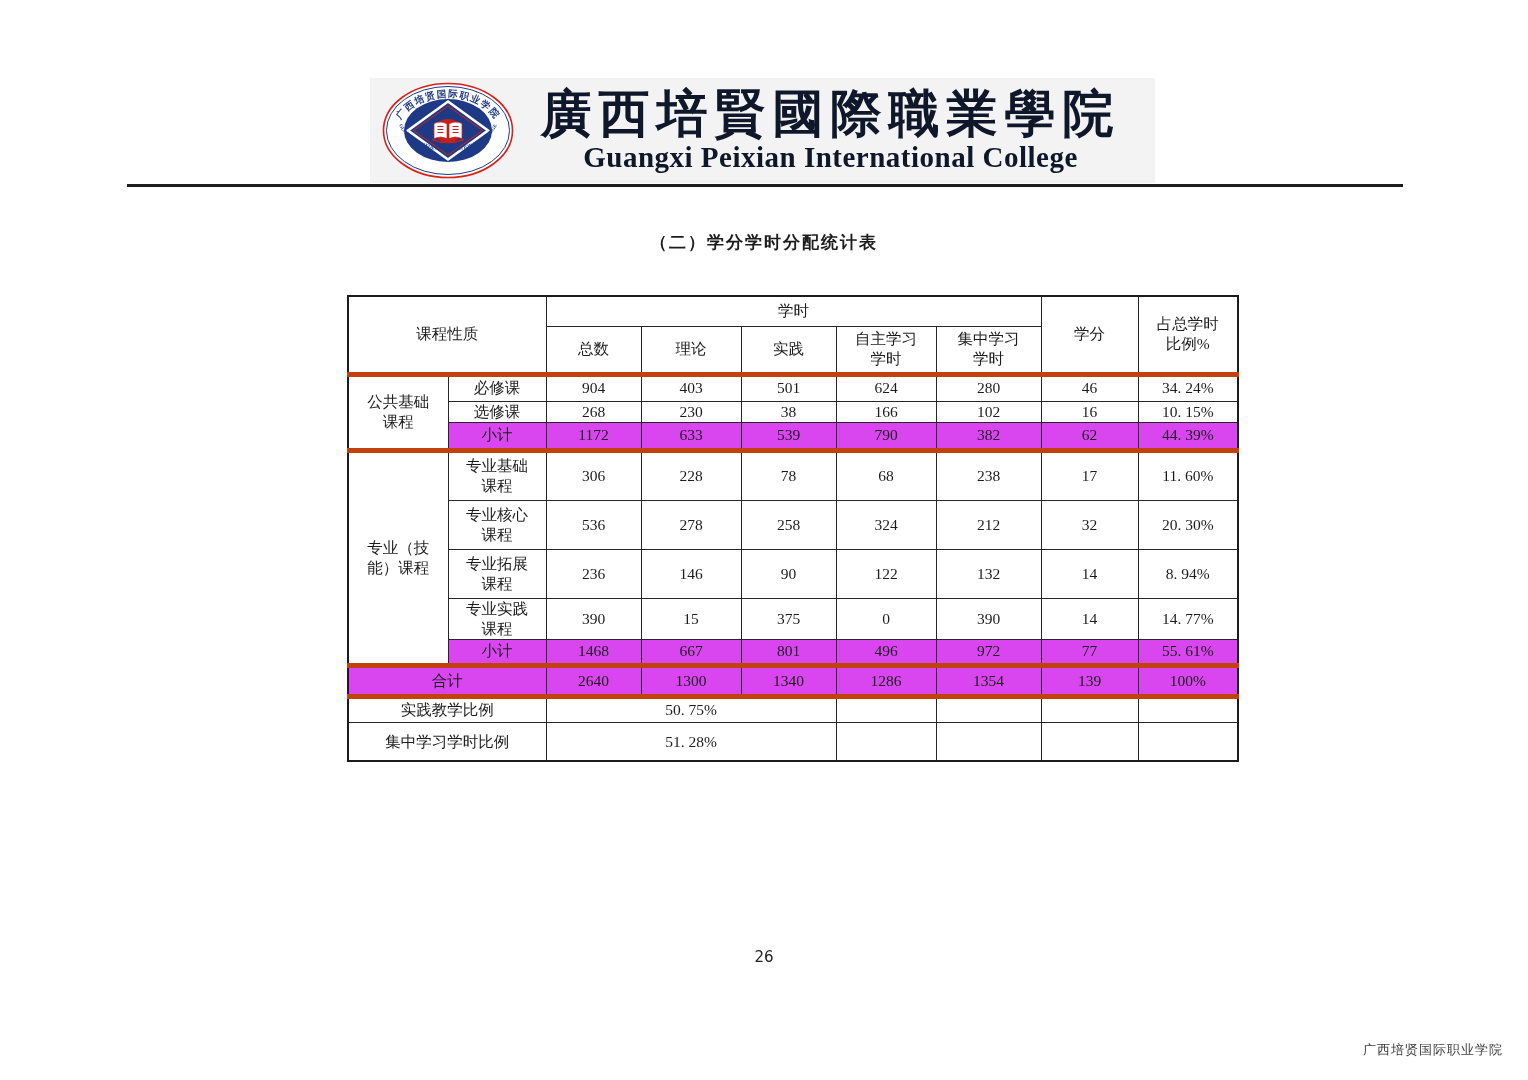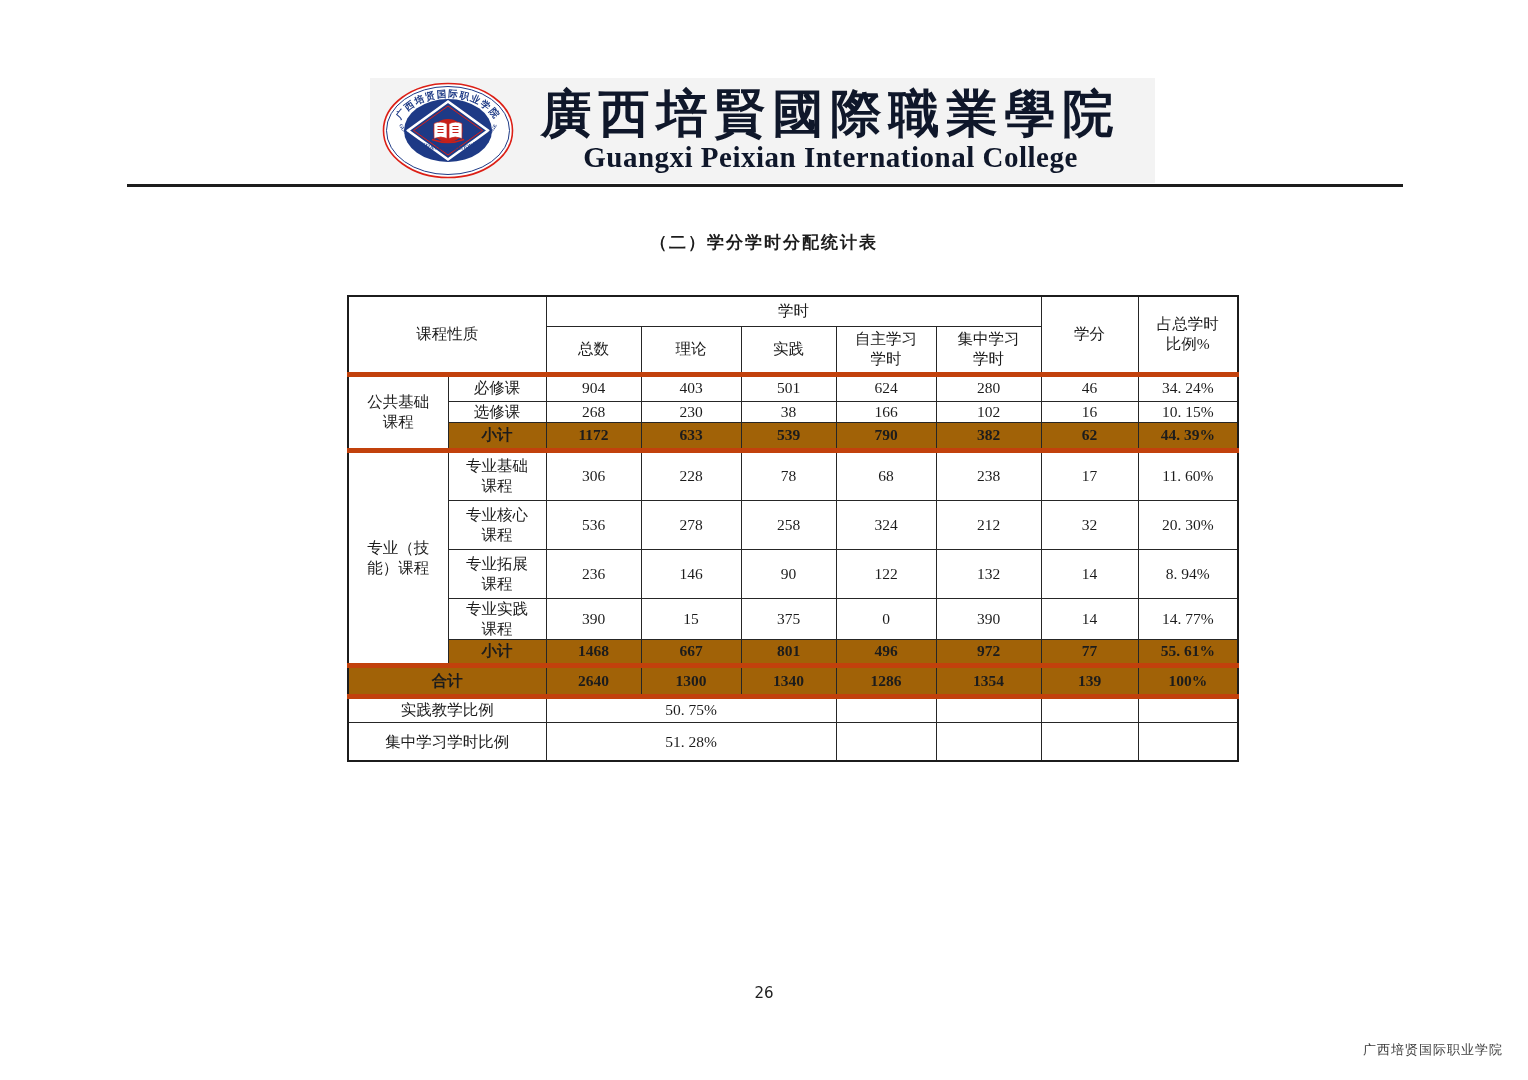--- a/index.html
+++ b/index.html
@@ -35,27 +35,27 @@
     position:absolute; left:347px; top:295px;
     border-collapse:collapse; table-layout:fixed;
     border:2px solid #1c1c1c;
   }
   table.stats td {
     border:1px solid #262626; text-align:center; vertical-align:middle;
     font-size:15.5px; line-height:1.3; white-space:pre-line; padding:0 2px;
   }
   tr.tt > td { border-top:5px solid #c2410c; }   
   td.vl { border-left:2px solid #1c1c1c; }        
-  tr.shade > td { background:#a16207; font-weight:bold; }
+  tr.shade > td { background:#d946ef; font-weight:normal; }
   td.num { font-size:16px; }
 
   
   .page-number {
     position:absolute; left:0; top:948px; width:100%; text-align:center;
-    font-size:15px; font-family:"DejaVu Sans","Liberation Sans",sans-serif; color:#222;margin-top:36px;
+    font-size:15px; font-family:"DejaVu Sans","Liberation Sans",sans-serif; color:#222;
   }
   .footer-name {
     position:absolute; right:25px; top:1041px; font-size:13px; color:#3c3c3c;
     font-family:"DejaVu Sans","Liberation Sans",sans-serif; letter-spacing:1px;
   }
 </style>
 </head>
 <body>
 
 <div class="page">

